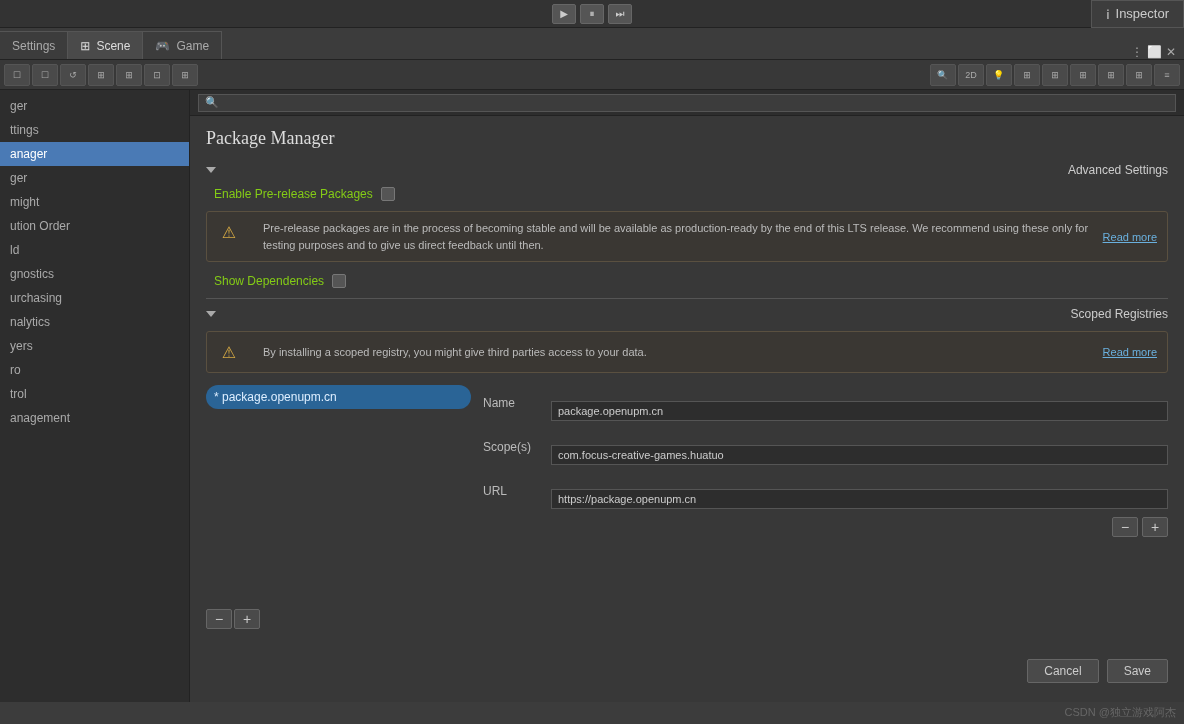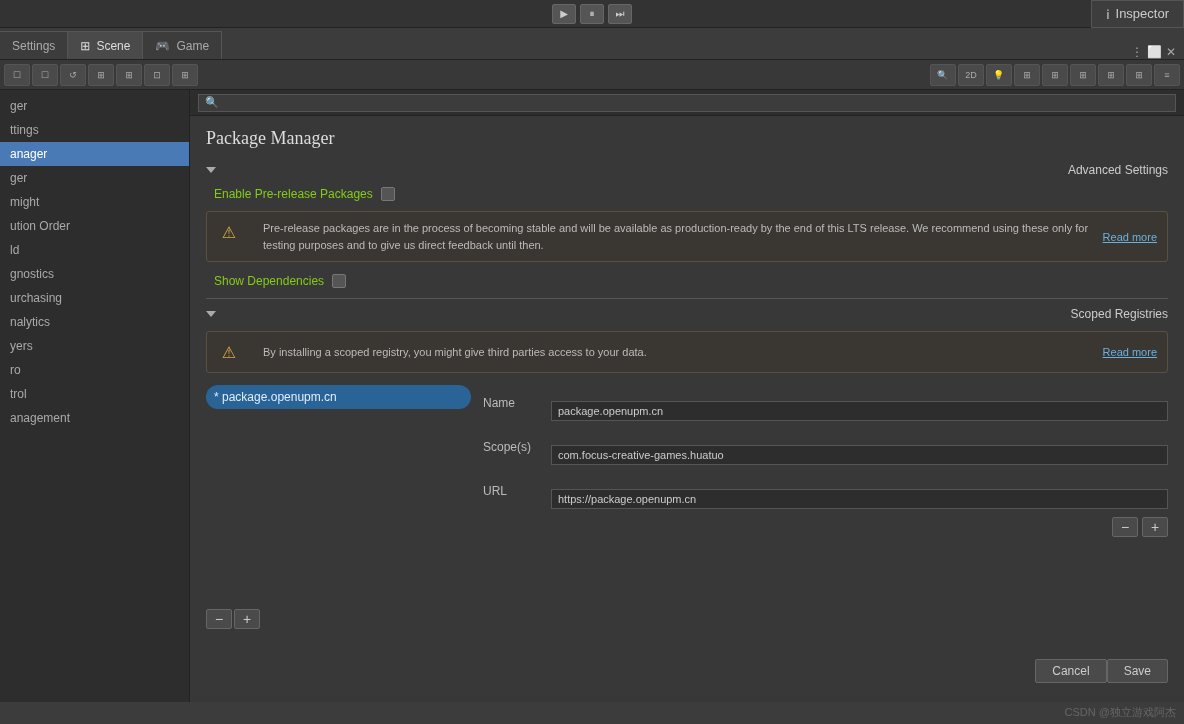--- a/index.html
+++ b/index.html
@@ -344,20 +344,21 @@
       display: flex;
       justify-content: flex-end;
       gap: 4px;
       margin-bottom: 8px;
     }
 
     
     .bottom-actions {
       display: flex;
       justify-content: flex-end;
+      gap: 8px;
       margin-top: 20px;
       padding-top: 10px;
     }
     .action-btn {
       padding: 4px 16px;
       background: #4a4a4a;
       border: 1px solid #666;
       color: #ccc;
       cursor: pointer;
       border-radius: 2px;

